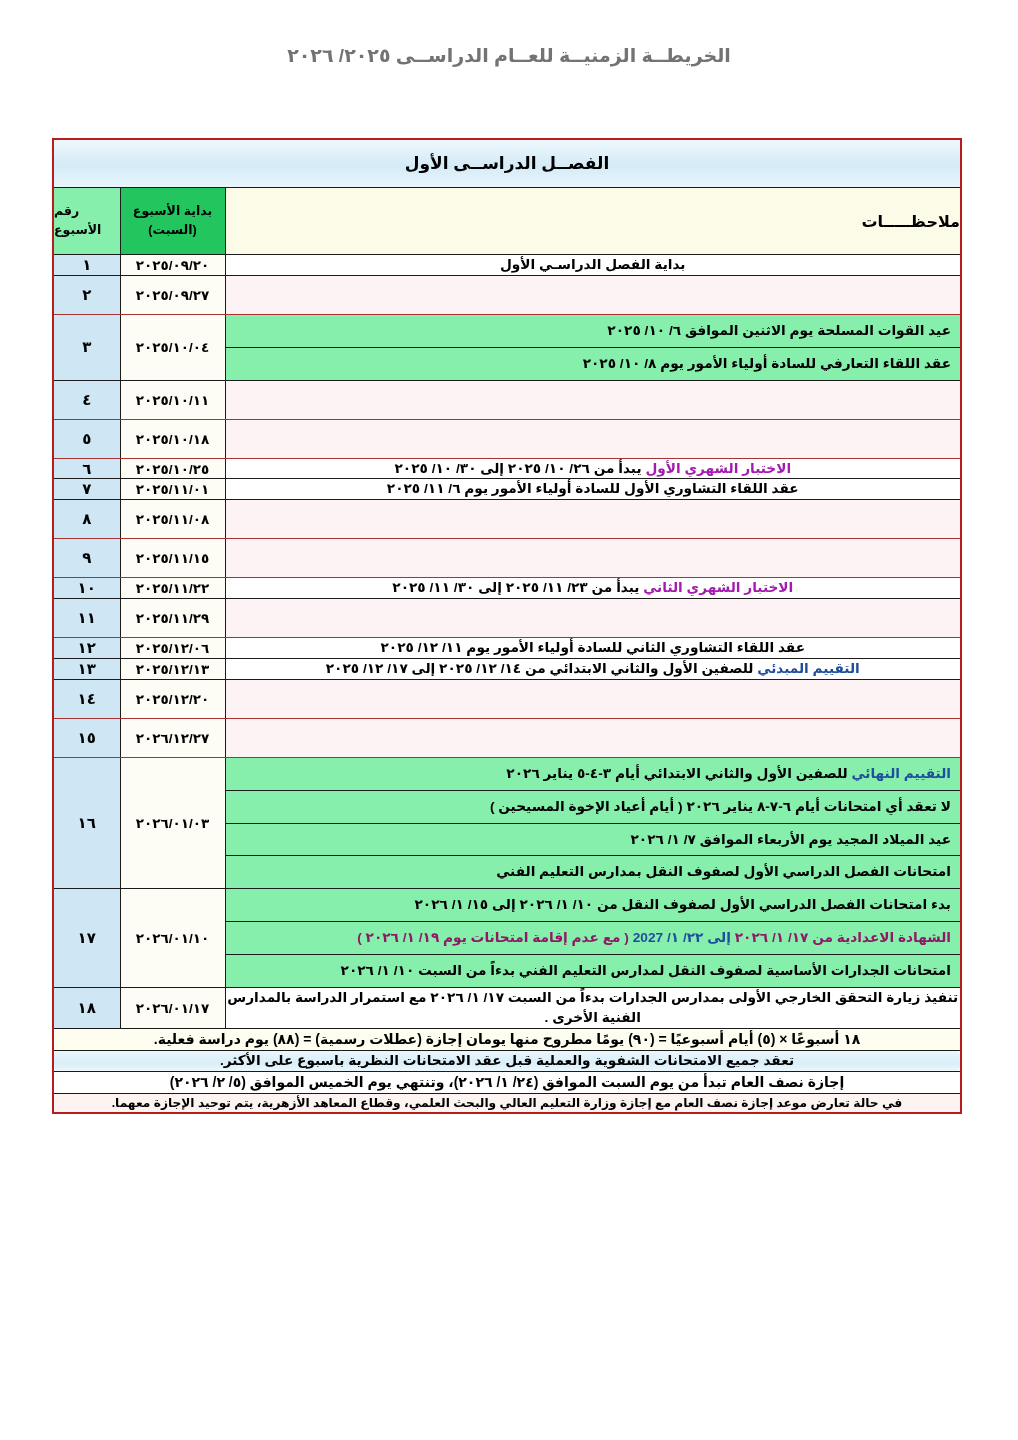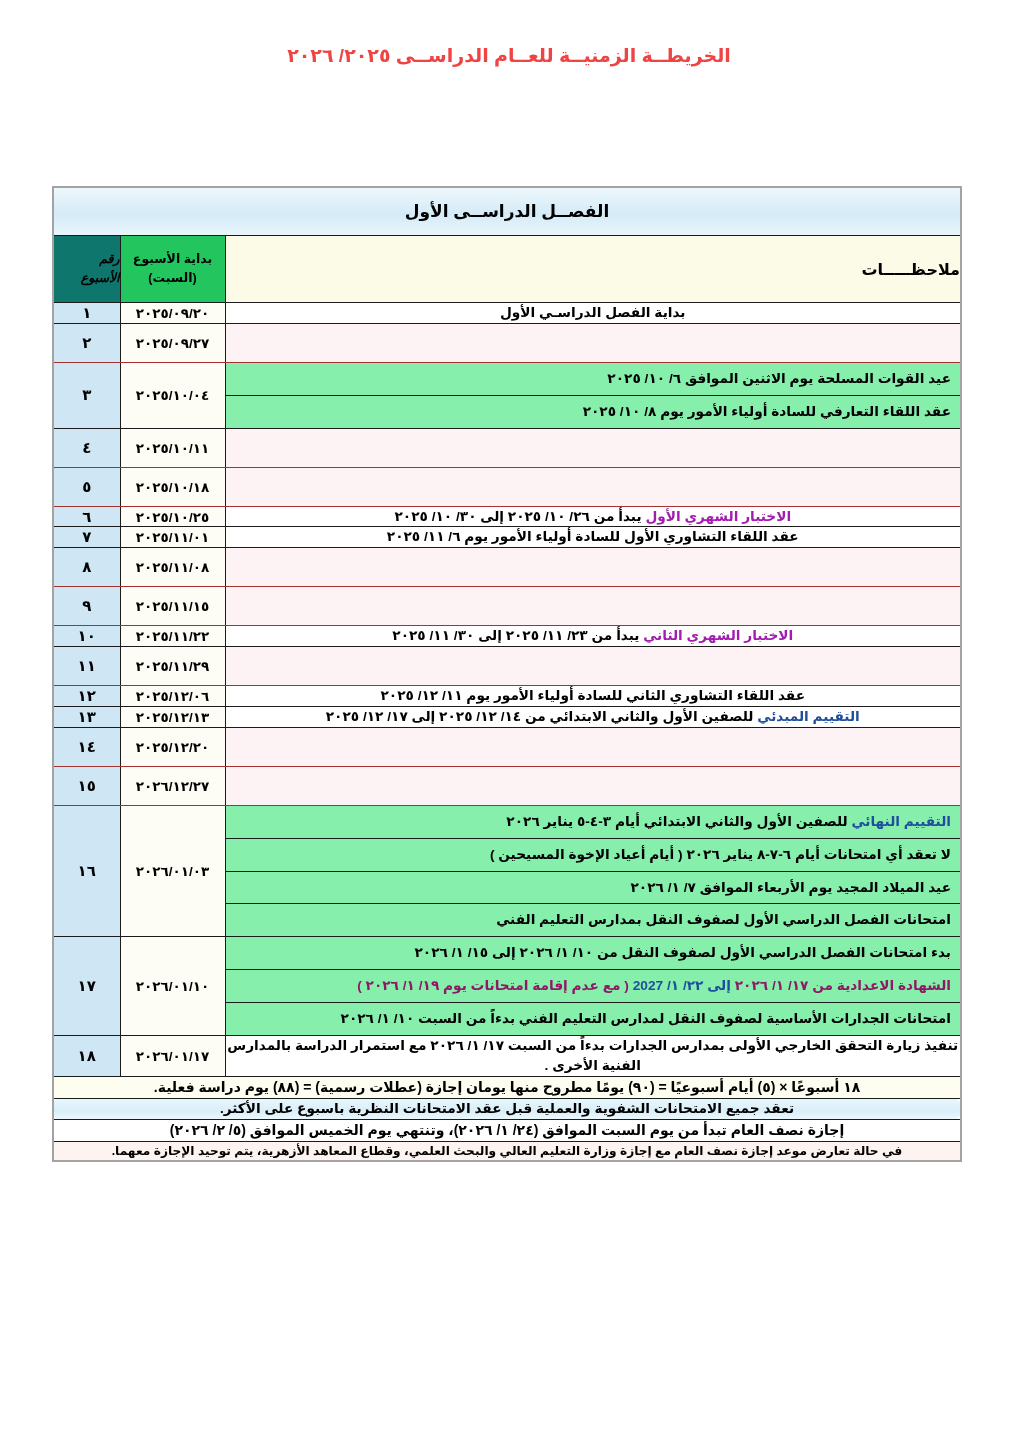--- a/index.html
+++ b/index.html
@@ -28,21 +28,21 @@
   
   .title-block {
     padding-top: 44px;
     text-align: center;
   }
   .doc-title {
     font-size: 19px;
     font-weight: bold;
     letter-spacing: 0.5px;
     line-height: 1.25;
-    color: #ef4444;
+    color: #737373;
   }
   .doc-subtitle {
     margin-top: 22px;
     font-size: 17.5px;
     font-weight: bold;
     line-height: 1.3;
     color: #000;
   }
 
   
@@ -50,22 +50,21 @@
     position: absolute;
     top: 138px;
     right: 56px;
     width: 908px;
   }
 
   table.cal {
     width: 100%;
     border-collapse: collapse;
     table-layout: fixed;
-    border: 2px solid #a3a3a3;
-    margin-top: 48px;
+    border: 2px solid #b91c1c;
   }
   table.cal td, table.cal th {
     border: 1.4px solid #1b1b1b;
     padding: 0;
     vertical-align: middle;
   }
 
   
   col.c-notes { width: 736px; }
   col.c-date  { width: 105px; }
@@ -92,27 +91,26 @@
   }
   .hdr-date {
     background: #22c55e;
     text-align: center;
     font-size: 12.5px;
     font-weight: bold;
     line-height: 1.5;
     height: 66px;
   }
   .hdr-num {
-    background: #0f766e;
-    text-align: right;
+    background: #86efac;
+    text-align: left;
     font-size: 12.5px;
     font-weight: bold;
     line-height: 1.5;
     height: 66px;
-    font-style: italic;
   }
 
   
   td.num {
     background: #cfe7f5;
     text-align: center;
     font-size: 15px;
     font-weight: bold;
   }
   td.date {

